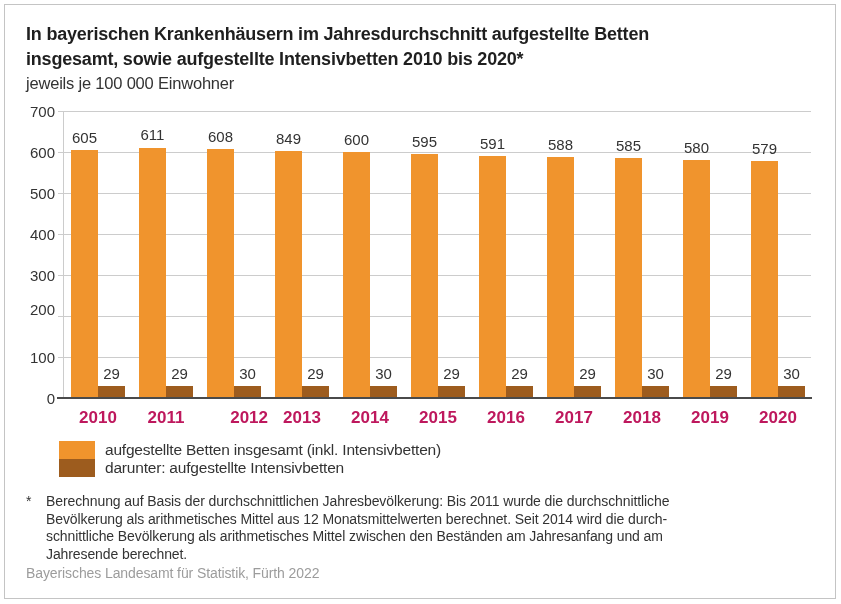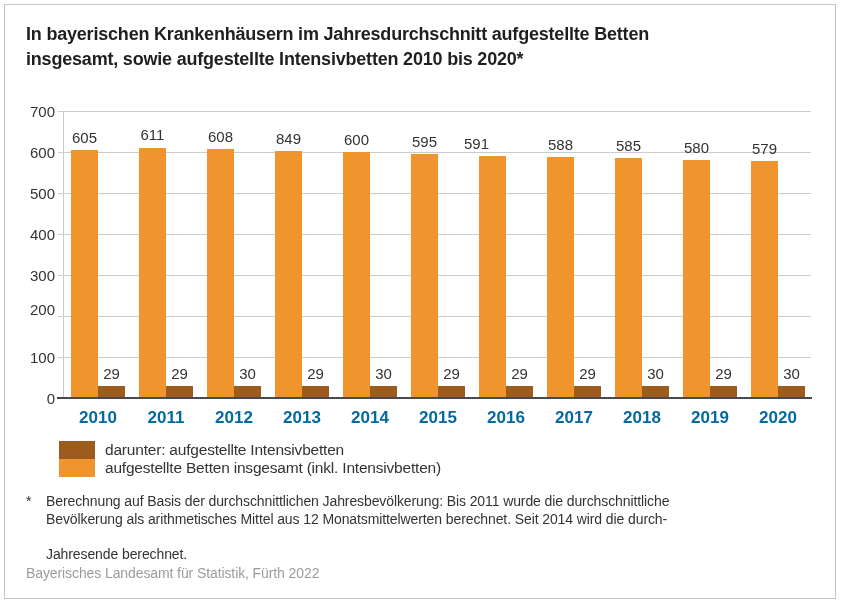--- a/index.html
+++ b/index.html
@@ -75,21 +75,21 @@
     font-size: 15px;
     color: #333333;
     line-height: 15px;
   }
   .x-label {
     position: absolute;
     top: 297px;
     text-align: center;
     font-size: 17px;
     font-weight: bold;
-    color: #0369a1;
+    color: #be185d;
   }
   .legend {
     position: absolute;
     left: 54px; top: 436px;
   }
   .legend-row {
     display: flex;
     align-items: center;
     height: 18px;
   }
@@ -128,20 +128,21 @@
 </head>
 <body>
 
 <div class="frame">
 
   <div class="title">
     <span>In bayerischen Krankenhäusern im Jahresdurchschnitt aufgestellte Betten</span><br>
     <span>insgesamt, sowie aufgestellte Intensivbetten 2010 bis 2020*</span>
   </div>
 
+  <div class="subtitle">jeweils je 100 000 Einwohner</div>
 
   <div class="plot" id="plot">
       <div class="y-label" style="left: -51px; top: 279.5px;">0</div>
       <div class="gridline" style="top: 245.5px;"></div>
       <div class="tick-stub" style="top: 245.5px;"></div>
       <div class="y-label" style="left: -51px; top: 238.5px;">100</div>
       <div class="gridline" style="top: 204.5px;"></div>
       <div class="tick-stub" style="top: 204.5px;"></div>
       <div class="y-label" style="left: -51px; top: 191px;">200</div>
       <div class="gridline" style="top: 163.5px;"></div>
@@ -166,38 +167,38 @@
       <div class="x-label" style="left: 0px; width: 68px;">2010</div>
       <div class="bar" style="left: 75px; width: 27px; height: 250.51px; background: rgb(240, 148, 45);"></div>
       <div class="value-label" style="left: 65px; width: 47px; top: 16.49px; text-align: center;">611</div>
       <div class="bar" style="left: 102px; width: 27px; height: 11.89px; background: rgb(157, 92, 30);"></div>
       <div class="value-label" style="left: 92px; width: 47px; top: 255.11px;">29</div>
       <div class="x-label" style="left: 68px; width: 68px;">2011</div>
       <div class="bar" style="left: 143px; width: 27px; height: 249.28px; background: rgb(240, 148, 45);"></div>
       <div class="value-label" style="left: 133px; width: 47px; top: 17.72px;">608</div>
       <div class="bar" style="left: 170px; width: 27px; height: 12.3px; background: rgb(157, 92, 30);"></div>
       <div class="value-label" style="left: 160px; width: 47px; top: 254.7px;">30</div>
-      <div class="x-label" style="left: 136px; width: 68px;">2012</div>
+      <div class="x-label" style="left: 136px; width: 68px; text-align: right;">2012</div>
       <div class="bar" style="left: 211px; width: 27px; height: 246.82px; background: rgb(240, 148, 45);"></div>
       <div class="value-label" style="left: 201px; width: 47px; top: 20.18px;">849</div>
       <div class="bar" style="left: 238px; width: 27px; height: 11.89px; background: rgb(157, 92, 30);"></div>
       <div class="value-label" style="left: 228px; width: 47px; top: 255.11px;">29</div>
       <div class="x-label" style="left: 204px; width: 68px;">2013</div>
       <div class="bar" style="left: 279px; width: 27px; height: 246px; background: rgb(240, 148, 45);"></div>
       <div class="value-label" style="left: 269px; width: 47px; top: 21px;">600</div>
       <div class="bar" style="left: 306px; width: 27px; height: 12.3px; background: rgb(157, 92, 30);"></div>
       <div class="value-label" style="left: 296px; width: 47px; top: 254.7px;">30</div>
       <div class="x-label" style="left: 272px; width: 68px;">2014</div>
       <div class="bar" style="left: 347px; width: 27px; height: 243.95px; background: rgb(240, 148, 45);"></div>
       <div class="value-label" style="left: 337px; width: 47px; top: 23.05px;">595</div>
       <div class="bar" style="left: 374px; width: 27px; height: 11.89px; background: rgb(157, 92, 30);"></div>
       <div class="value-label" style="left: 364px; width: 47px; top: 255.11px;">29</div>
       <div class="x-label" style="left: 340px; width: 68px;">2015</div>
       <div class="bar" style="left: 415px; width: 27px; height: 242.31px; background: rgb(240, 148, 45);"></div>
-      <div class="value-label" style="left: 389px; width: 47px; top: 24.69px;">591</div>
+      <div class="value-label" style="left: 405px; width: 47px; top: 24.69px;">591</div>
       <div class="bar" style="left: 442px; width: 27px; height: 11.89px; background: rgb(157, 92, 30);"></div>
       <div class="value-label" style="left: 432px; width: 47px; top: 255.11px;">29</div>
       <div class="x-label" style="left: 408px; width: 68px;">2016</div>
       <div class="bar" style="left: 483px; width: 27px; height: 241.08px; background: rgb(240, 148, 45);"></div>
       <div class="value-label" style="left: 473px; width: 47px; top: 25.92px;">588</div>
       <div class="bar" style="left: 510px; width: 27px; height: 11.89px; background: rgb(157, 92, 30);"></div>
       <div class="value-label" style="left: 500px; width: 47px; top: 255.11px;">29</div>
       <div class="x-label" style="left: 476px; width: 68px;">2017</div>
       <div class="bar" style="left: 551px; width: 27px; height: 239.85px; background: rgb(240, 148, 45);"></div>
       <div class="value-label" style="left: 541px; width: 47px; top: 27.15px;">585</div>
@@ -212,34 +213,34 @@
       <div class="bar" style="left: 687px; width: 27px; height: 237.39px; background: rgb(240, 148, 45);"></div>
       <div class="value-label" style="left: 677px; width: 47px; top: 29.61px;">579</div>
       <div class="bar" style="left: 714px; width: 27px; height: 12.3px; background: rgb(157, 92, 30);"></div>
       <div class="value-label" style="left: 704px; width: 47px; top: 254.7px;">30</div>
       <div class="x-label" style="left: 680px; width: 68px;">2020</div>
       <div class="baseline" style="background: rgb(74, 74, 74);"></div>
     </div>
 
   <div class="legend">
     <div class="legend-row">
+      <span class="legend-swatch" style="background: rgb(240, 148, 45);"></span>
+      <span class="legend-label">aufgestellte Betten insgesamt (inkl. Intensivbetten)</span>
+    </div>
+    <div class="legend-row">
       <span class="legend-swatch" style="background: rgb(157, 92, 30);"></span>
       <span class="legend-label">darunter: aufgestellte Intensivbetten</span>
-    </div>
-    <div class="legend-row">
-      <span class="legend-swatch" style="background: rgb(240, 148, 45);"></span>
-      <span class="legend-label">aufgestellte Betten insgesamt (inkl. Intensivbetten)</span>
     </div>
   </div>
 
   <div class="footnote">
     <div class="footnote-marker">*</div>
     <div>
       <span>Berechnung auf Basis der durchschnittlichen Jahresbevölkerung: Bis 2011 wurde die durchschnittliche</span><br>
       <span>Bevölkerung als arithmetisches Mittel aus 12 Monatsmittelwerten berechnet. Seit 2014 wird die durch-</span><br>
-      <br>
+      <span>schnittliche Bevölkerung als arithmetisches Mittel zwischen den Beständen am Jahresanfang und am</span><br>
       <span>Jahresende berechnet.</span>
     </div>
   </div>
 
   <div class="source">Bayerisches Landesamt für Statistik, Fürth 2022</div>
 
 </div>
 
 </body></html>

